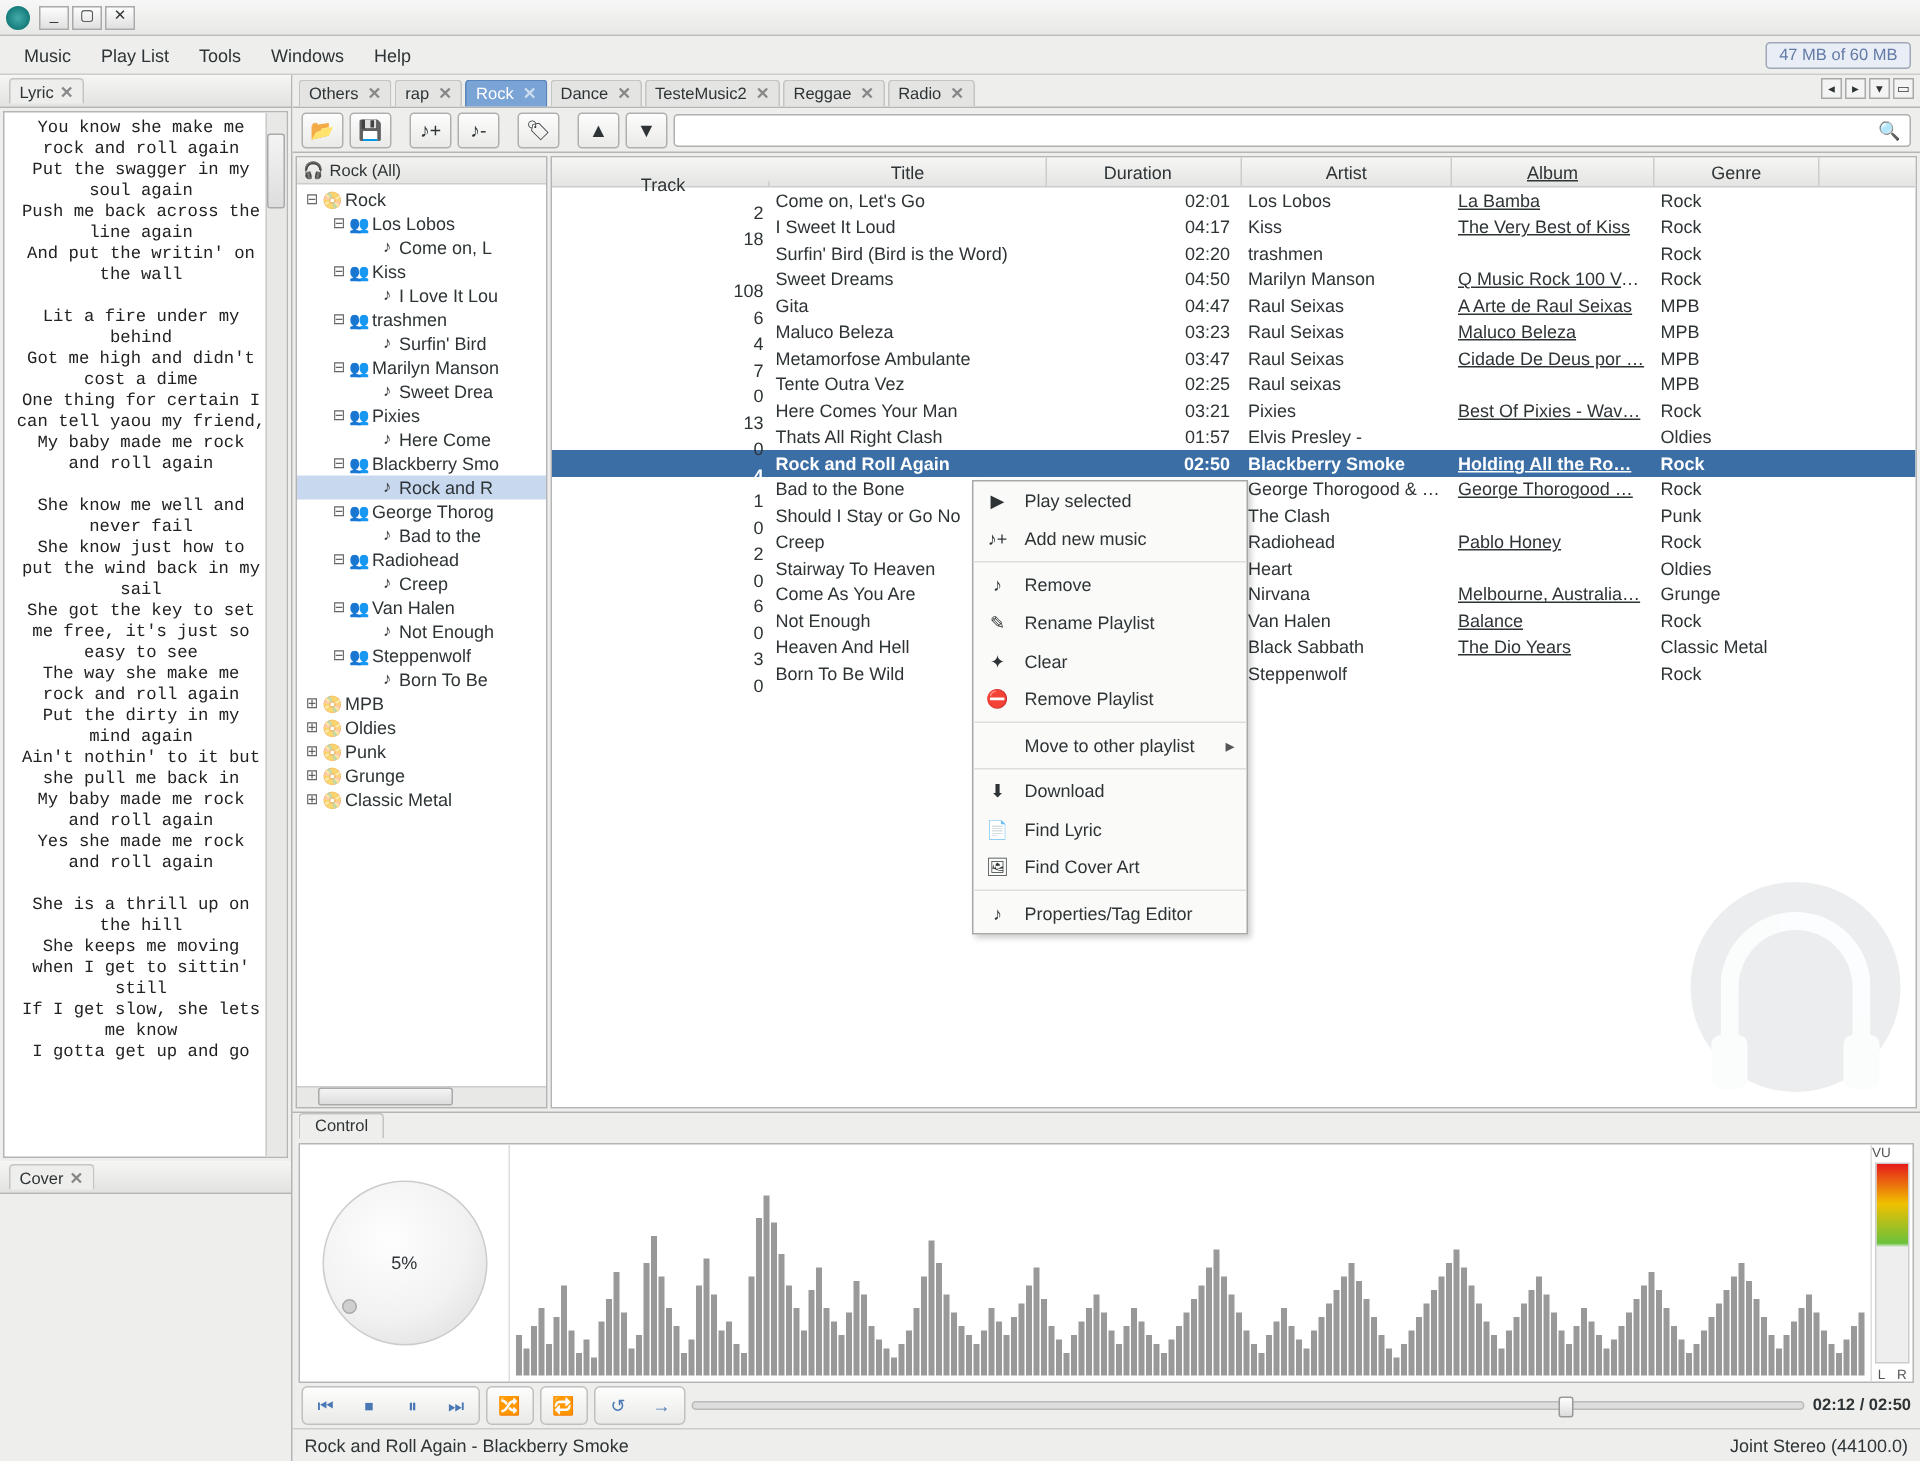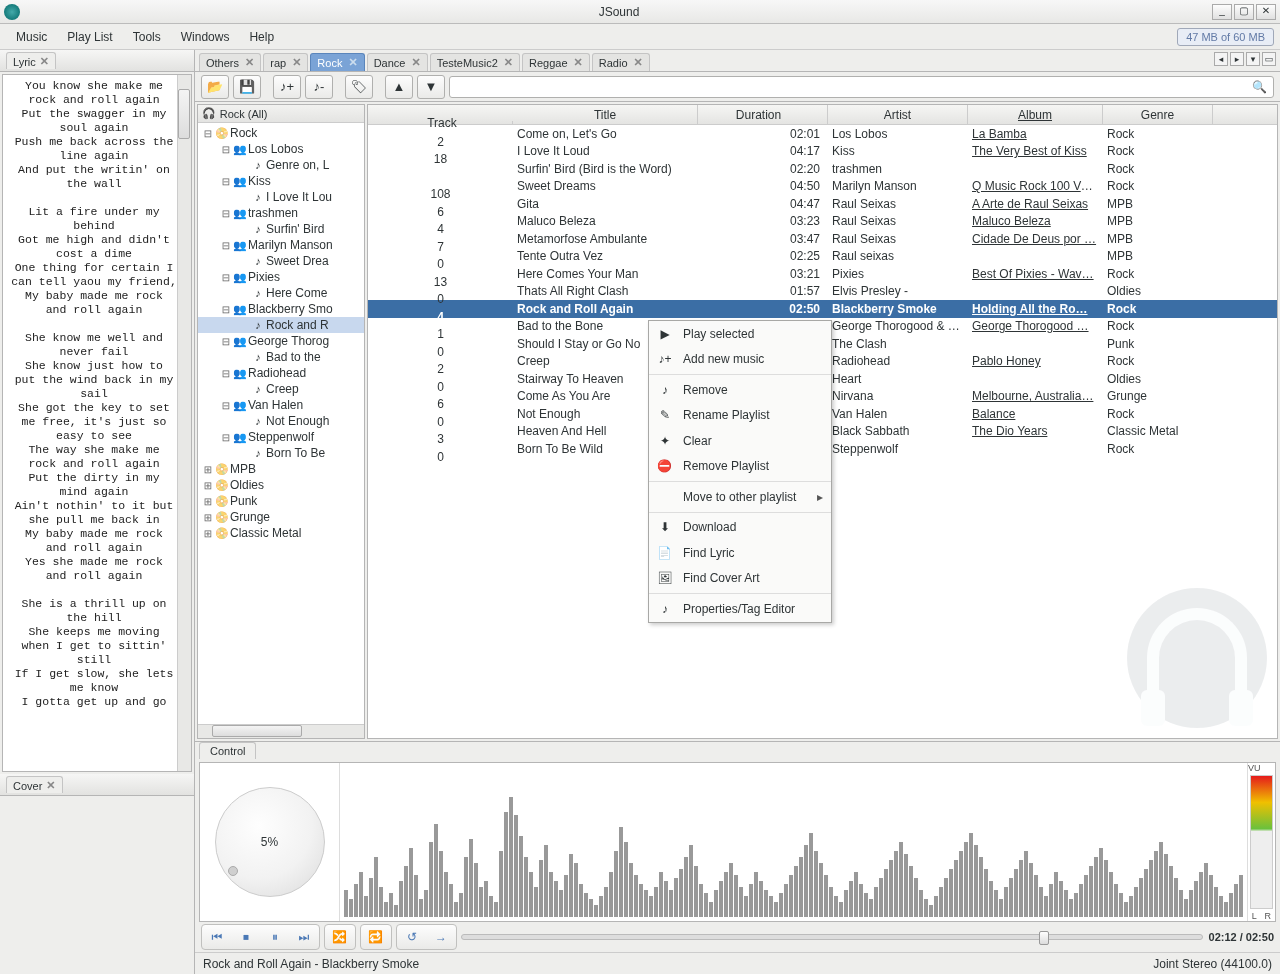--- a/index.html
+++ b/index.html
@@ -71,21 +71,21 @@
 .tree-hscroll { position: absolute; bottom: 0; left: 0; right: 0; height: 14px; background: #e8e8e6; border-top: 1px solid #ccc; }
 .tree-hthumb { position: absolute; left: 14px; bottom: 1px; width: 90px; height: 12px; background: linear-gradient(#f4f4f4,#ddd); border: 1px solid #aaa; border-radius: 2px; }
 
 .table-pane { flex: 1; background: #fff; border: 1px solid #b5b5b5; margin: 2px 2px 2px 0; overflow: hidden; position: relative; }
 .thdr { display: flex; height: 20px; background: linear-gradient(#f6f6f4,#e4e4e2); border-bottom: 1px solid #ccc; }
 .thc { border-right: 1px solid #ccc; display: flex; align-items: center; justify-content: center; font-size: 12px; }
 .tbody { }
 .trow { display: flex; height: 17.5px; align-items: center; font-size: 12px; cursor: pointer; }
 .trow.sel { background: #3b6ea5; color: #fff; font-weight: bold; }
 .tc { padding: 0 4px; overflow: hidden; white-space: nowrap; text-overflow: ellipsis; }
-.c-track { width: 145px; text-align: center; padding-left:4px;margin-top:16px;}
+.c-track { width: 145px; text-align: right; padding-left:4px;margin-top:16px;}
 .c-title { width: 185px; }
 .c-dur { width: 130px; text-align: right; padding-right: 8px; }
 .c-artist { width: 140px; }
 .c-album { width: 135px; text-decoration: underline; }
 .c-genre { width: 110px; }
 
 .watermark { position: absolute; right: 10px; bottom: 10px; width: 140px; height: 140px; border-radius: 50%; background: #dfe2e4; opacity: .6; display: flex; align-items: center; justify-content: center; }
 .watermark .hp { width: 100px; height: 100px; border: 12px solid #fafcfd; border-bottom: none; border-radius: 60px 60px 0 0; position: relative; }
 .watermark .hp::before, .watermark .hp::after { content: ""; position: absolute; bottom: -18px; width: 24px; height: 36px; background: #fafcfd; border-radius: 6px; }
 .watermark .hp::before { left: -18px; }
@@ -126,21 +126,20 @@
 .status-row .sp { flex: 1; }
 
 .ico-folder { color:#caa85a; }
 .ico-disk { color:#6a8fbf; }
 </style>
 </head>
 <body>
 
 <div class="titlebar">
   <div class="app-icon"></div>
-  <div class="title">JSound</div>
   <div class="winbtns">
     <div class="winbtn">_</div>
     <div class="winbtn">▢</div>
     <div class="winbtn">✕</div>
   </div>
 </div>
 
 <div class="menubar">
   <div id="menu-items" style="display: flex;">
       <div class="menu-item">Music</div>
@@ -297,21 +296,21 @@
               <span>Rock</span>
             </div>
             <div class="tree-row" style="padding-left: 22px;">
               <span class="tw">⊟</span>
               <span class="ico">👥</span>
               <span>Los Lobos</span>
             </div>
             <div class="tree-row" style="padding-left: 40px;">
               <span class="tw"></span>
               <span class="ico">♪</span>
-              <span>Genre on, L</span>
+              <span>Come on, L</span>
             </div>
             <div class="tree-row" style="padding-left: 22px;">
               <span class="tw">⊟</span>
               <span class="ico">👥</span>
               <span>Kiss</span>
             </div>
             <div class="tree-row" style="padding-left: 40px;">
               <span class="tw"></span>
               <span class="ico">♪</span>
               <span>I Love It Lou</span>
@@ -440,21 +439,21 @@
             <div class="trow">
               <div class="tc c-track">2</div>
               <div class="tc c-title">Come on, Let's Go</div>
               <div class="tc c-dur">02:01</div>
               <div class="tc c-artist">Los Lobos</div>
               <div class="tc c-album">La Bamba</div>
               <div class="tc c-genre">Rock</div>
             </div>
             <div class="trow">
               <div class="tc c-track">18</div>
-              <div class="tc c-title">I Love It Loud</div>
+              <div class="tc c-title">I Sweet It Loud</div>
               <div class="tc c-dur">04:17</div>
               <div class="tc c-artist">Kiss</div>
               <div class="tc c-album">The Very Best of Kiss</div>
               <div class="tc c-genre">Rock</div>
             </div>
             <div class="trow">
               <div class="tc c-track"></div>
               <div class="tc c-title">Surfin' Bird (Bird is the Word)</div>
               <div class="tc c-dur">02:20</div>
               <div class="tc c-artist">trashmen</div>

